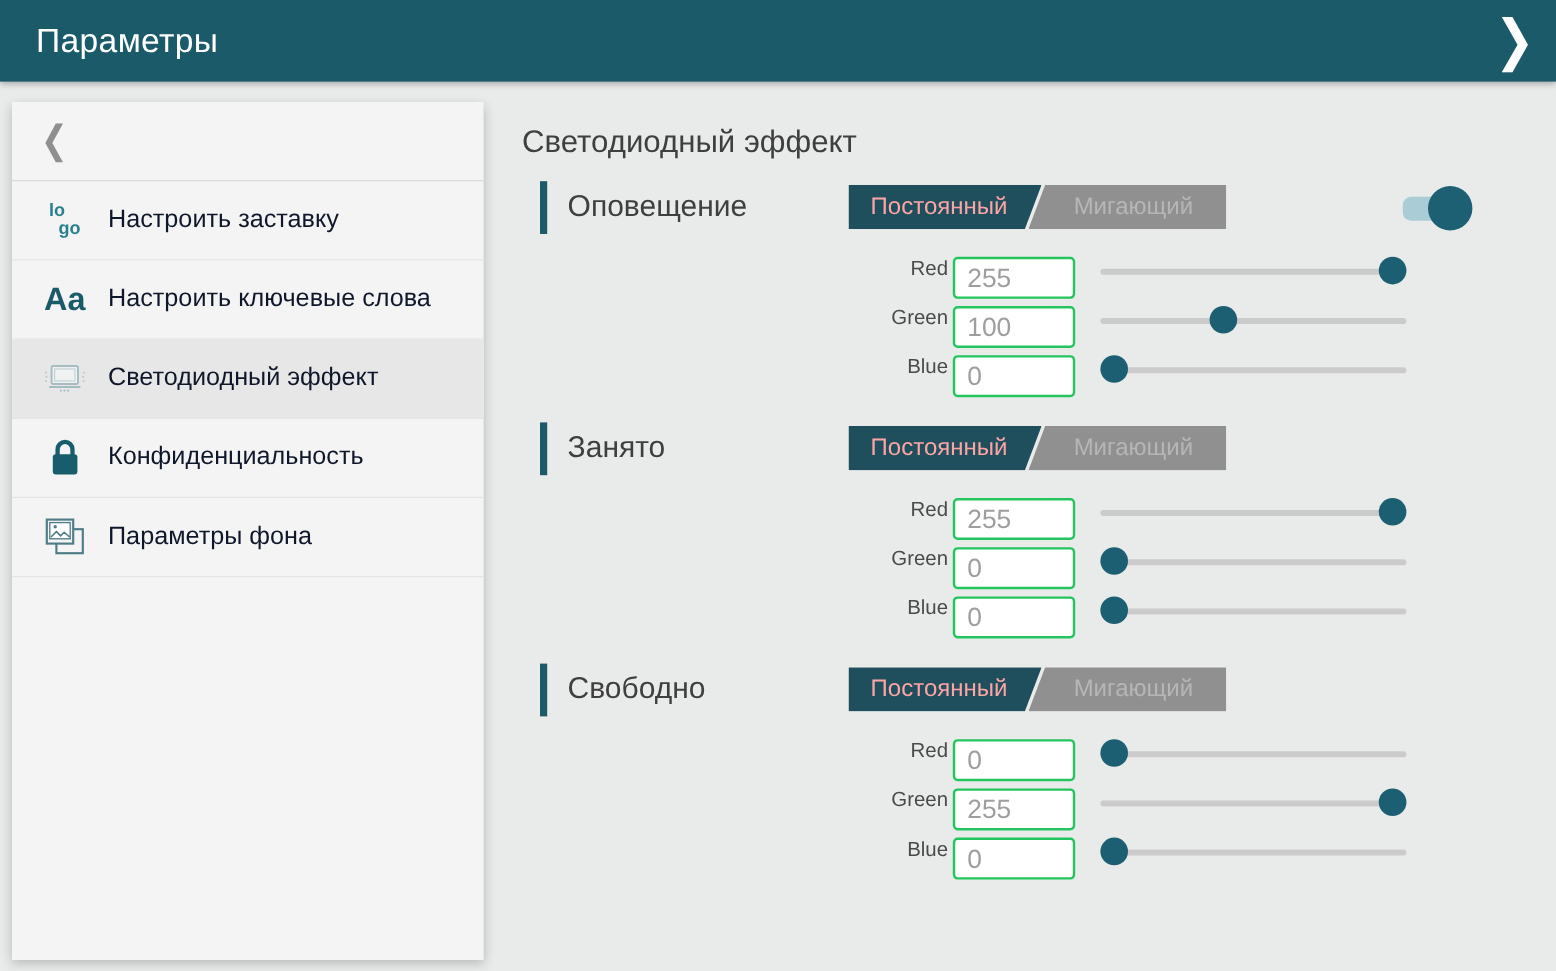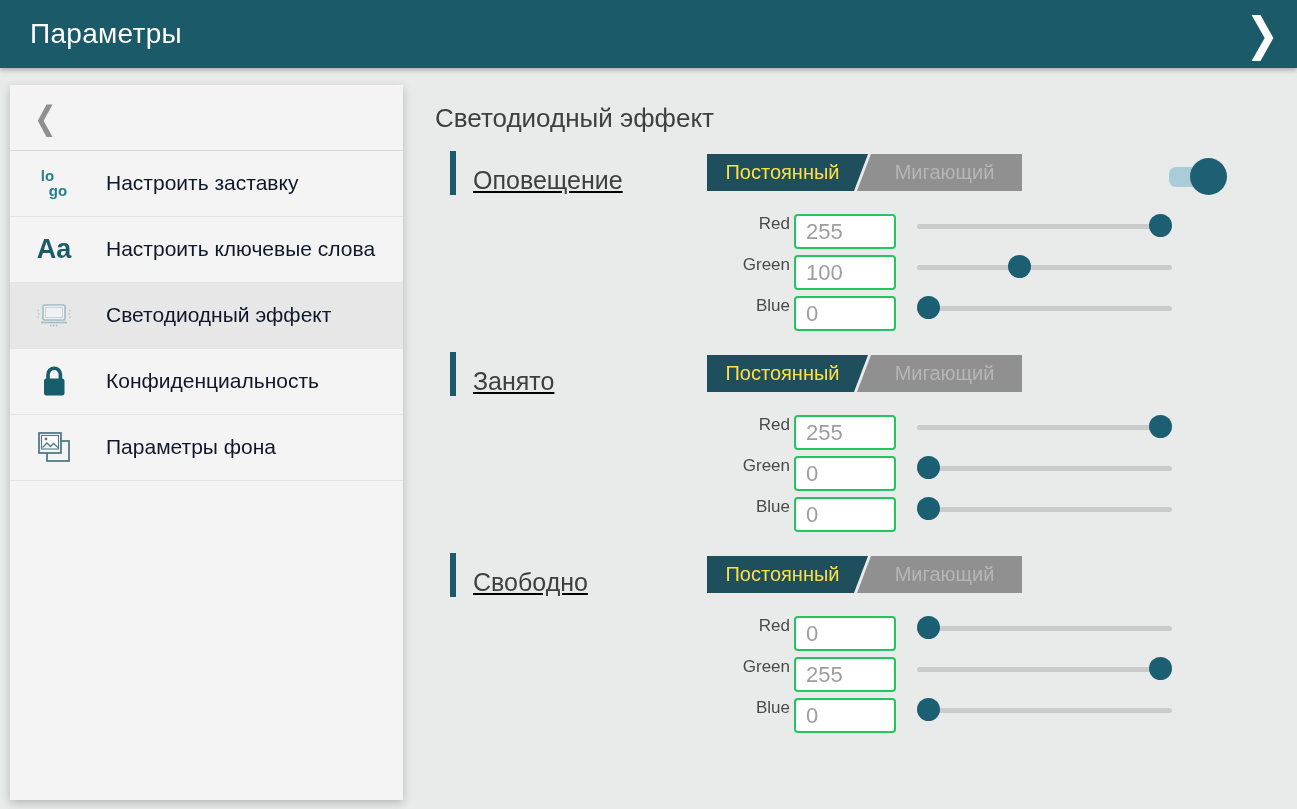--- a/index.html
+++ b/index.html
@@ -19,42 +19,42 @@
   
   .sidebar { position:absolute; left:10px; top:85px; width:393px; height:715px;
     background:#f4f4f4; box-shadow:0 3px 9px rgba(0,0,0,0.22); z-index:5; }
   .sb-back { height:66px; display:flex; align-items:center; padding-left:24px;
     border-bottom:1px solid #d9d9d9; cursor:pointer; }
   .sb-back-ic { color:#8f8f8f; font-size:27px; font-weight:700; transform:scaleY(1.2); }
   .sb-item { display:flex; align-items:center; min-height:66px;
     padding:8px 14px 8px 20px; border-bottom:1px solid #e4e4e4; cursor:pointer; }
   .sb-item.selected { background:#e7e7e7; }
   .sb-ic { width:48px; min-width:48px; display:flex; align-items:center;
-    justify-content:center; margin-right:28px; }
+    justify-content:center; margin-right:12px; }
   .sb-label { font-size:21px; color:#0f172a; max-width:285px; line-height:1.25; }
   .logo-ic { display:flex; flex-direction:column; font-size:15px; font-weight:700;
     color:#27808e; line-height:.95; }
   .logo-ic .go { margin-left:8px; }
   .aa-ic { font-size:27px; font-weight:700; color:#1b5a68; }
 
   
   .main { position:absolute; left:435px; top:68px; right:0; bottom:0;
     padding:35px 70px 0 0; }
   .main-title { font-size:26px; color:#3f3f3f; margin-bottom:16px; }
 
   .section { margin-bottom:14px; }
-  .section-header { position:relative; height:45px; display:flex; align-items:flex-end;
-    padding-left:15px;text-decoration:underline; }
+  .section-header { position:relative; height:45px; display:flex; align-items:center;
+    padding-left:15px; }
   .accent-bar { width:6px; height:44px; background:#1b5a68; margin-right:17px; }
   .section-name { font-size:25px; color:#3f3f3f; }
 
   .segmented { position:absolute; left:272px; top:4px; width:315px; height:37px; }
   .seg { position:absolute; top:0; height:100%; display:flex; align-items:center;
     justify-content:center; font-size:20px; cursor:pointer; }
-  .seg-active { left:0; width:161px; background:#1f4e5c; color:#fde047;
+  .seg-active { left:0; width:161px; background:#1f4e5c; color:#fca5a5;
     clip-path:polygon(0 0,100% 0,calc(100% - 14px) 100%,0 100%);
     padding-right:10px; }
   .seg-inactive { right:0; width:165px; background:#909090; color:#b6b6b6;
     clip-path:polygon(14px 0,100% 0,100% 100%,0 100%); padding-left:10px; }
 
   .toggle { margin-left:auto; position:relative; width:58px; height:38px; cursor:pointer; }
   .toggle-track { position:absolute; left:0; top:10px; width:52px; height:20px;
     border-radius:7px; background:#a9ccd6; }
   .toggle-knob { position:absolute; left:21px; top:1px; width:37px; height:37px;
     border-radius:50%; background:#1d6073; }

